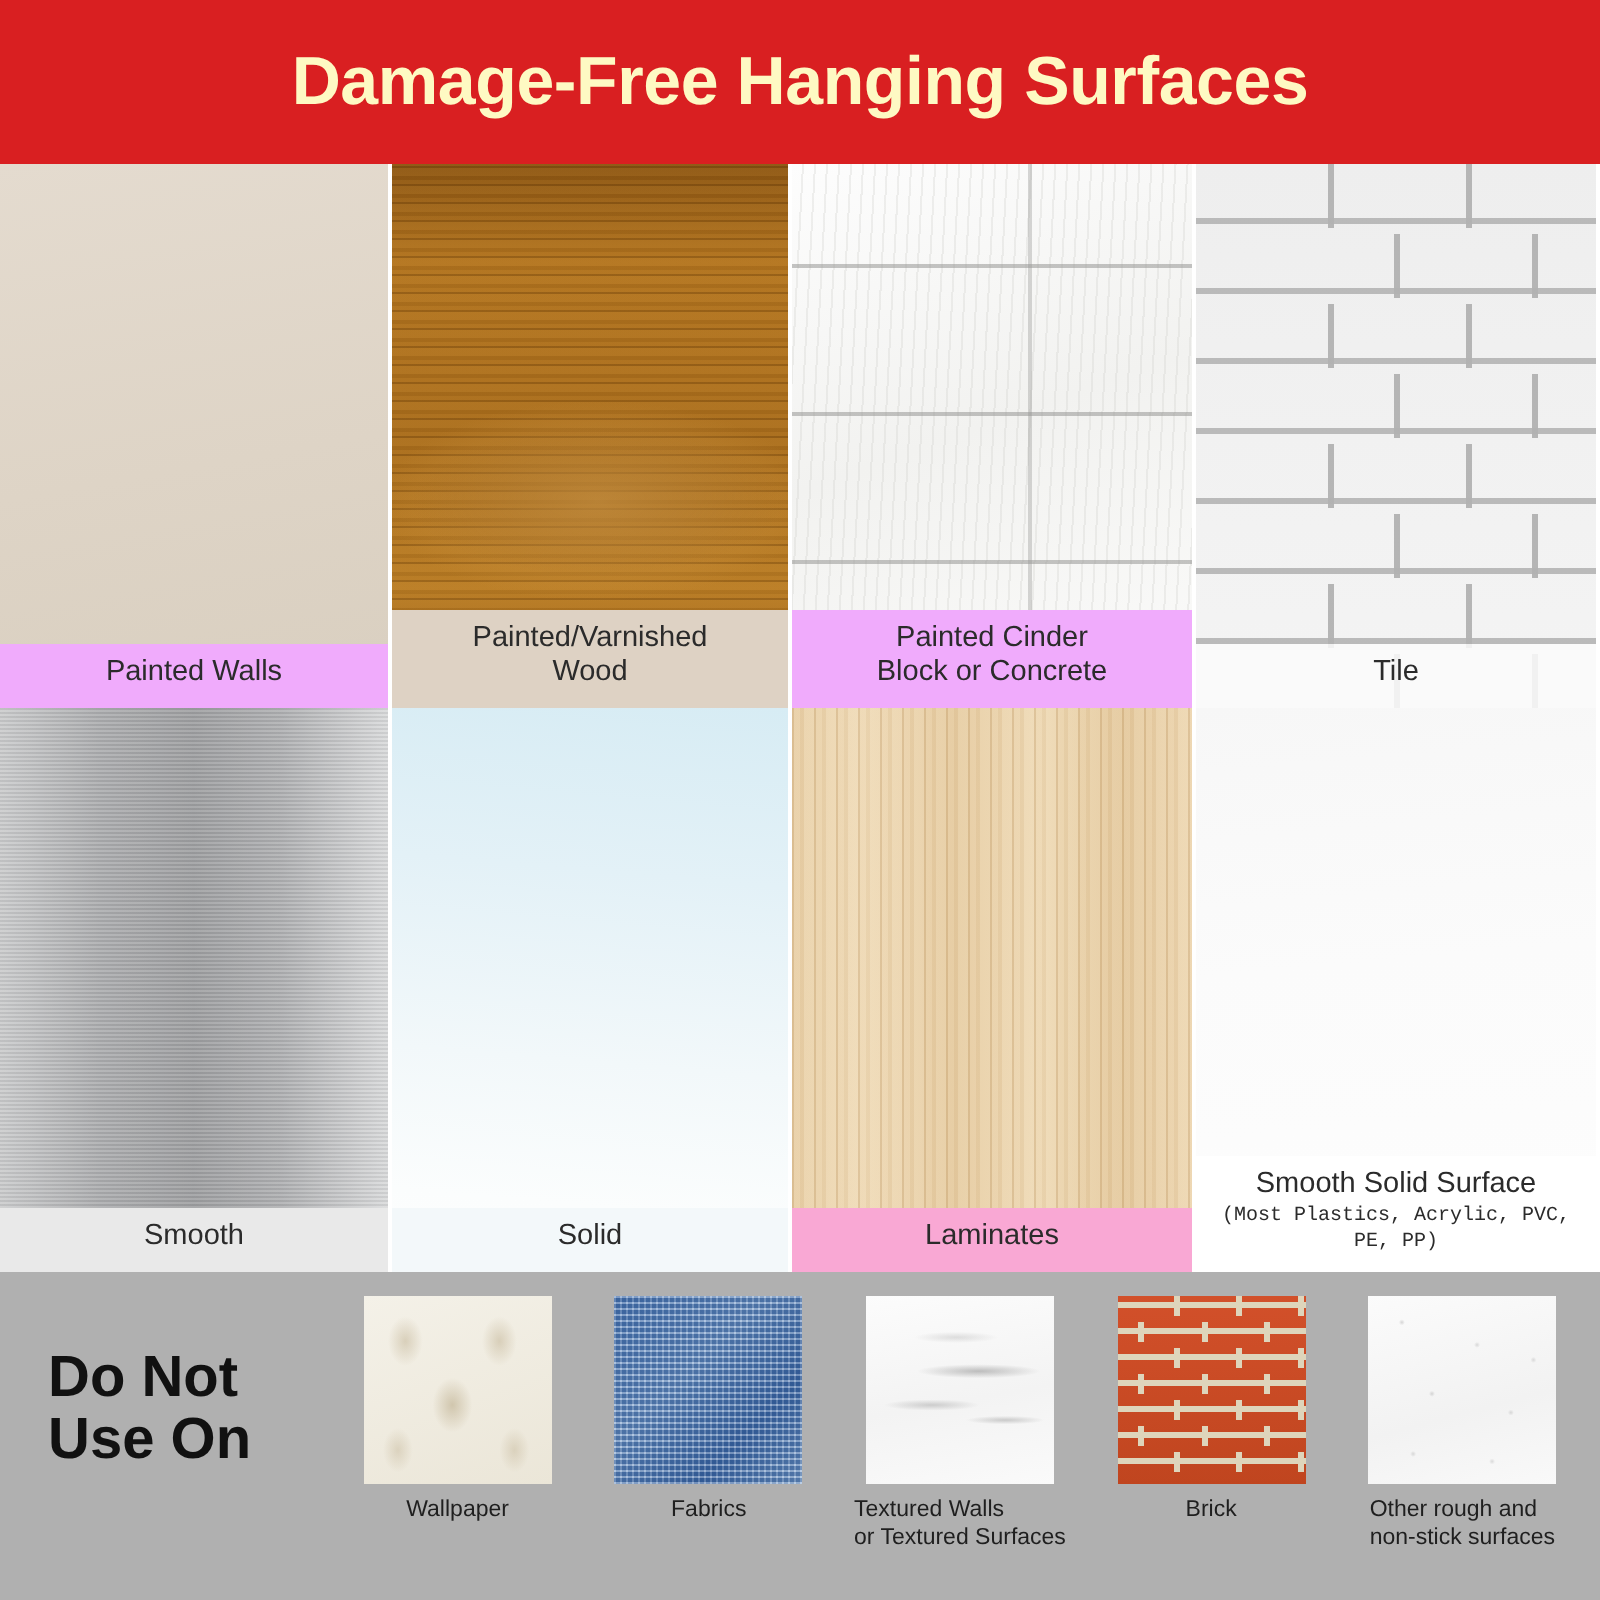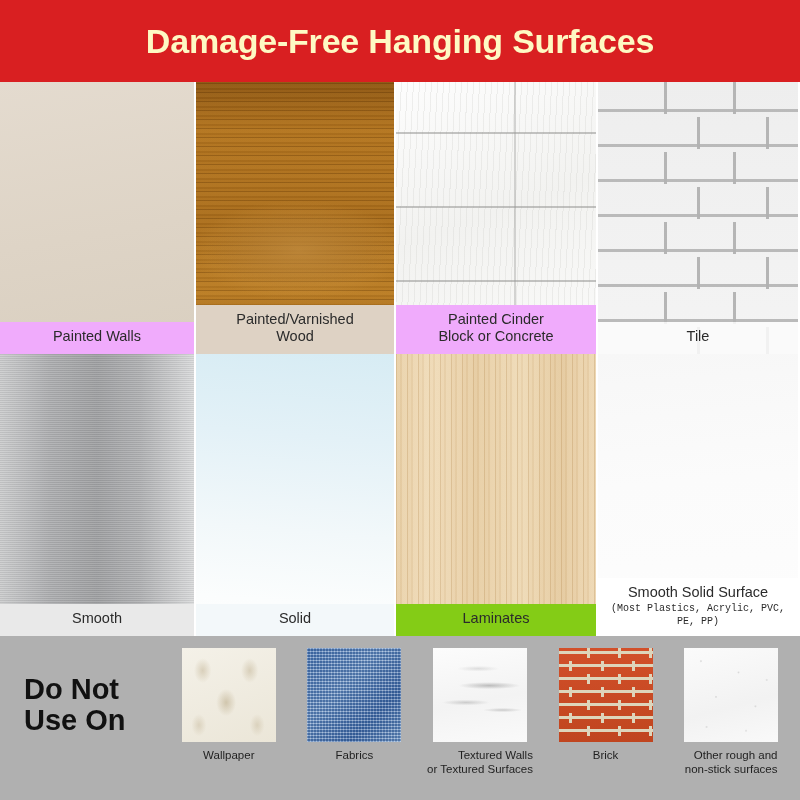--- a/index.html
+++ b/index.html
@@ -66,21 +66,21 @@
     display:block;
     font-size:10px;
     line-height:1.25;
     margin-top:1px;
     font-family:Liberation Mono, monospace;
   }
   .cap-white{background:#f0abfc;}
   .cap-beige{background:#ded2c4;}
   .cap-gray{background:#e9e9e9;}
   .cap-bluewhite{background:#f3f8fa;}
-  .cap-cream{background:#84cc16;}
+  .cap-cream{background:#f9a8d4;}
   .cap-plain{background:#ffffff;}
   .cap-tile{background:rgba(250,250,250,0.86);}
 
   
   .tex-paintedwall{
     background:linear-gradient(170deg,#e4dbcf 0%,#ded4c6 55%,#d9cfc0 100%);
   }
   .tex-wood{
     background-color:#a5681c;
     background-image:
@@ -171,21 +171,21 @@
     padding-top:12px;box-sizing:border-box;
   }
   .dont-item{
     width:128px;display:flex;flex-direction:column;align-items:center;
   }
   .swatch{
     width:94px;height:94px;
     overflow:hidden;position:relative;
   }
   .dont-cap{
-    margin-top:6px;text-align:right;
+    margin-top:6px;text-align:left;
     color:#1f1f1f;font-size:11.5px;line-height:1.25;
   }
 
   .sw-wallpaper{
     background-color:#f0ece1;
     background-image:
       radial-gradient(ellipse 14px 20px at 22% 24%, rgba(196,182,152,.55) 0%, rgba(196,182,152,0) 62%),
       radial-gradient(ellipse 14px 20px at 72% 24%, rgba(196,182,152,.55) 0%, rgba(196,182,152,0) 62%),
       radial-gradient(ellipse 16px 22px at 47% 58%, rgba(188,173,140,.60) 0%, rgba(188,173,140,0) 62%),
       radial-gradient(ellipse 12px 18px at 18% 82%, rgba(196,182,152,.45) 0%, rgba(196,182,152,0) 62%),

